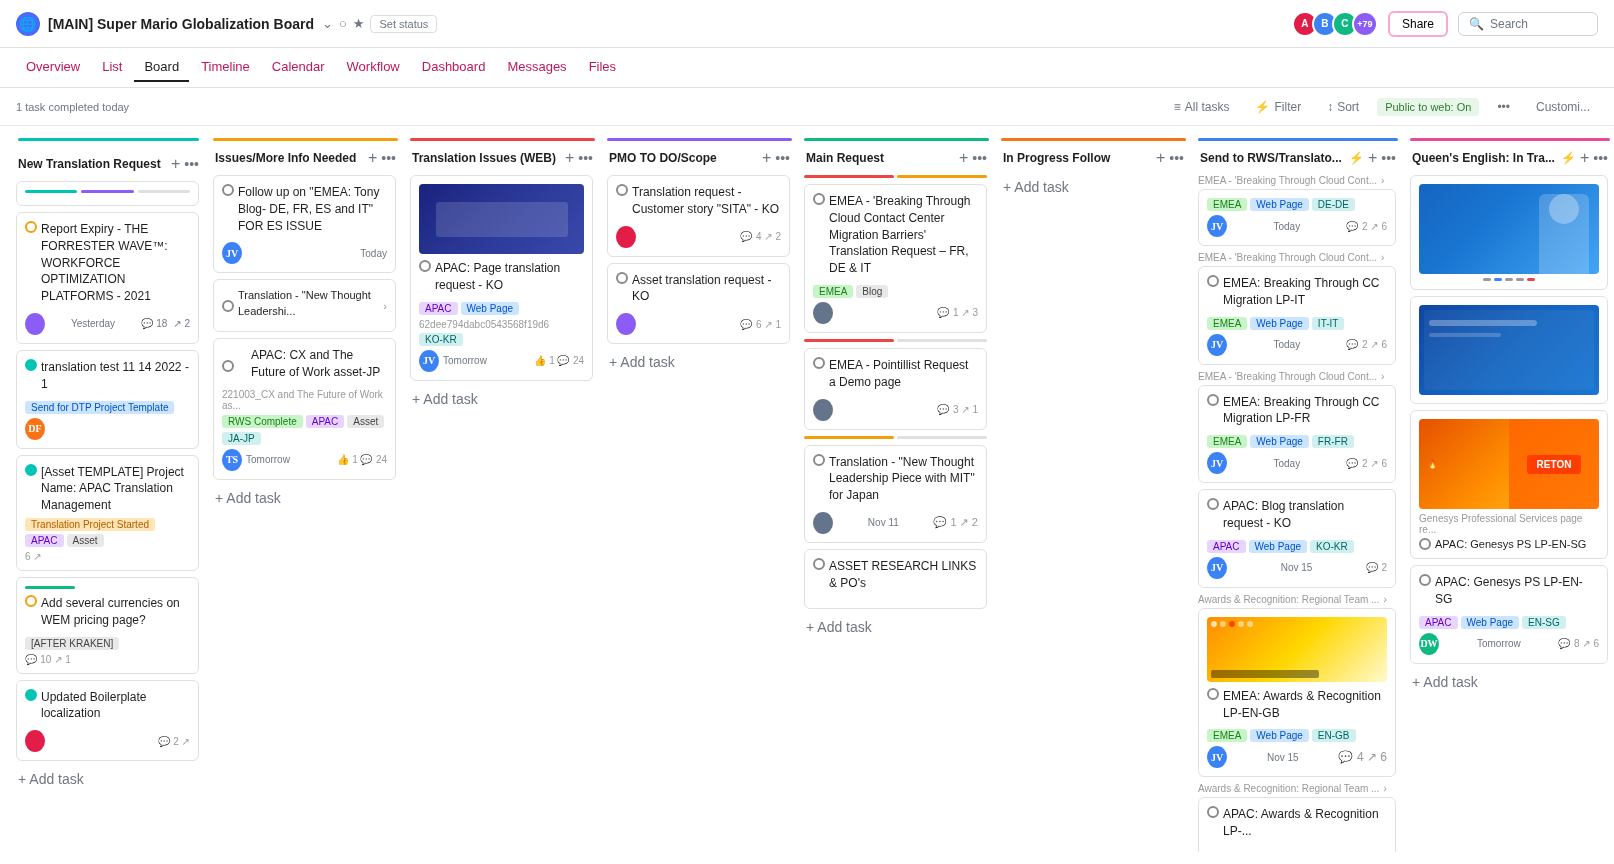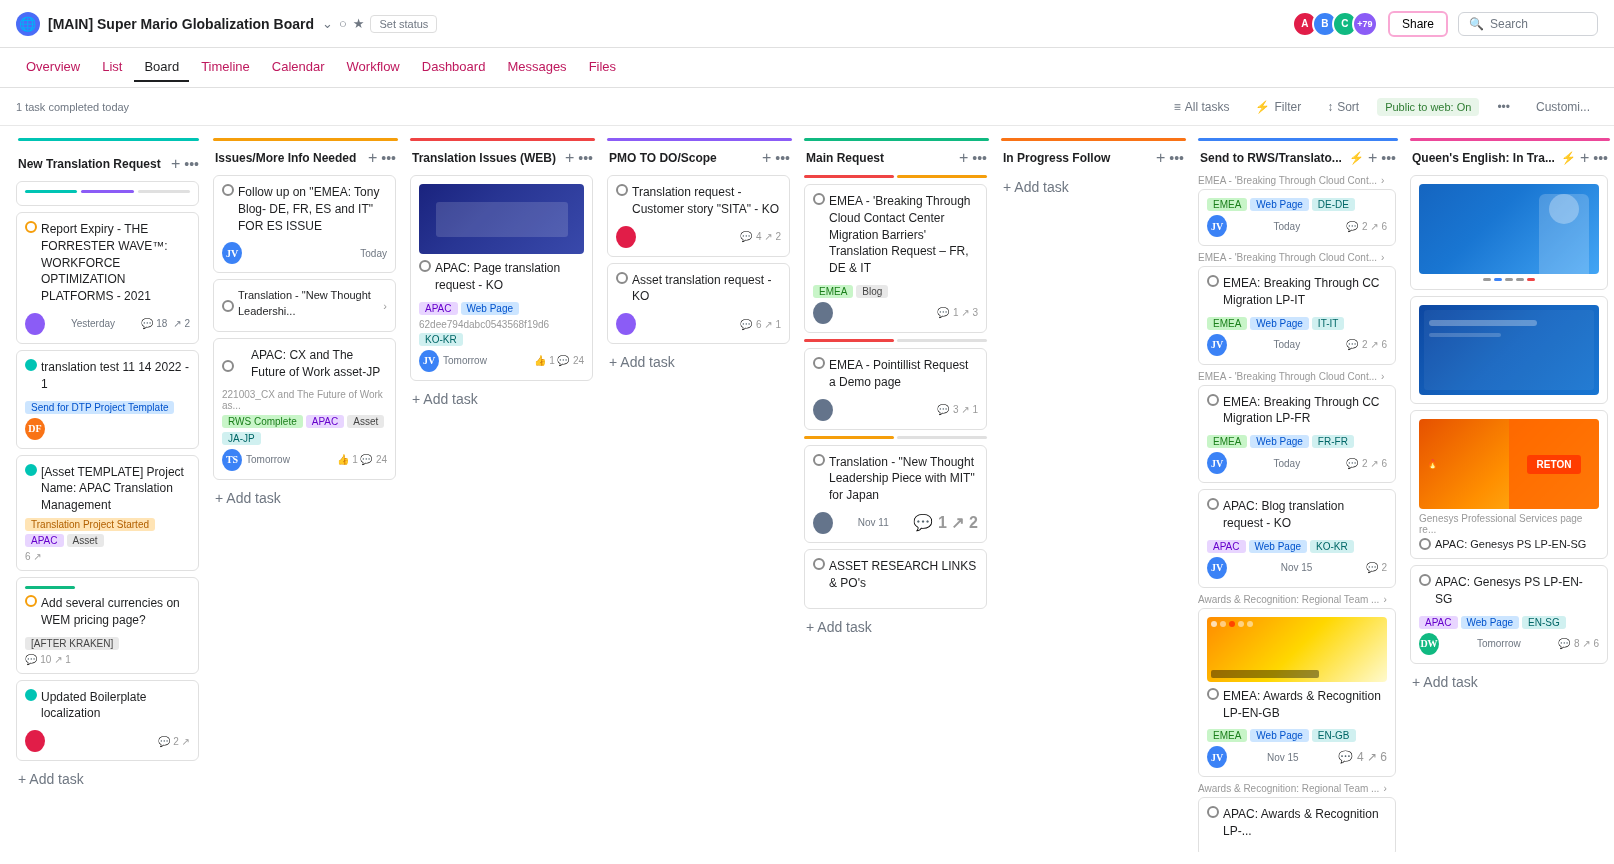--- a/index.html
+++ b/index.html
@@ -417,21 +417,21 @@
         <div style="flex:1; height:3px; background:#e0e0e0; border-radius:2px;"></div>
       </div>
       <div class="card">
         <div style="display:flex; align-items:flex-start; gap:4px; margin-bottom:4px;">
           <span class="status-circle status-open"></span>
           <span class="card-title">Translation - "New Thought Leadership Piece with MIT" for Japan</span>
         </div>
         <div class="card-meta">
           <div class="card-avatar" style="background:#64748b;"></div>
           <span class="card-date">Nov 11</span>
-          <span style="font-size:16px; color:#999;font-weight:bold;">💬 1 ↗ 2</span>
+          <span style="font-size:11px; color:#999;">💬 1 ↗ 2</span>
         </div>
       </div>
       <div class="card">
         <div style="display:flex; align-items:flex-start; gap:4px; margin-bottom:4px;">
           <span class="status-circle status-open"></span>
           <span class="card-title">ASSET RESEARCH LINKS &amp; PO's</span>
         </div>
       </div>
       <div class="add-task-btn">+ Add task</div>
     </div>

